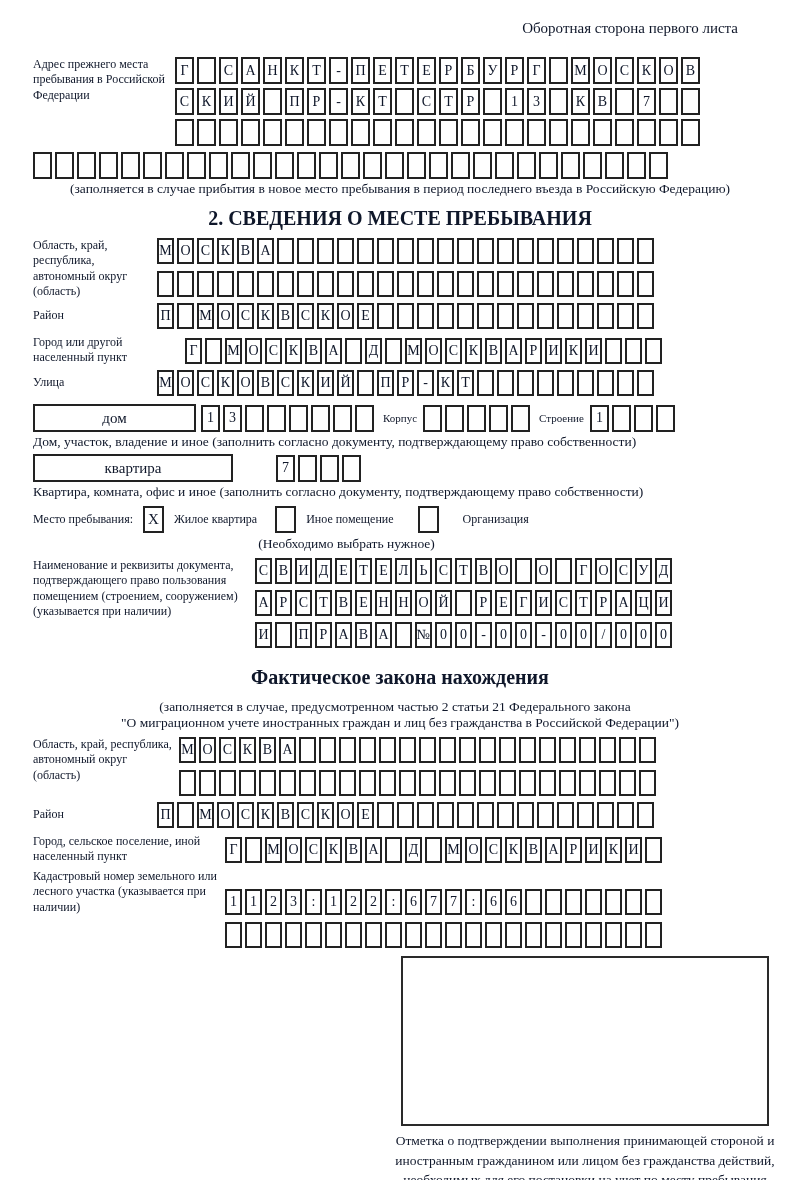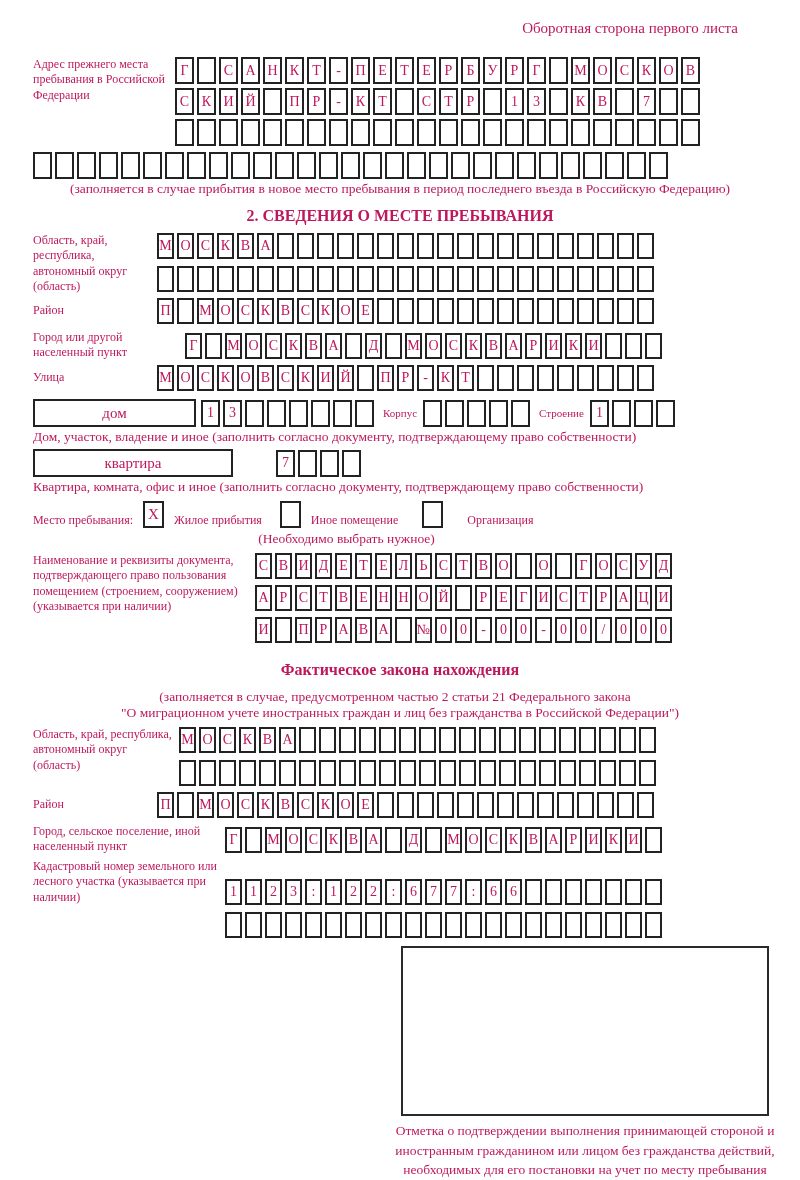--- a/index.html
+++ b/index.html
@@ -1,38 +1,38 @@
 <!DOCTYPE html>
 <html><head>
 <meta charset="utf-8">
 <style>
   * { box-sizing: border-box; margin: 0; padding: 0; }
   html, body { background: #e8e8e8; }
   .page {
     width: 800px; height: 1180px; margin: 0 auto; background: #ffffff;
-    font-family: "Liberation Serif", "DejaVu Serif", serif; color: #be185d;
+    font-family: "Liberation Serif", "DejaVu Serif", serif; color: #0f172a;
     padding: 20px 0 0 33px; overflow: hidden; position: relative;
   }
   .header-note { text-align: right; font-size: 15px; margin: 0 62px 20px 0; }
 
   .frow { display: flex; align-items: flex-start; }
   .lbl { font-size: 12px; line-height: 1.28; }
 
   .cellrow { display: flex; margin-bottom: 4px; }
   .cell {
     display: inline-flex; align-items: center; justify-content: center;
     border: 2px solid #222; background: #fff; font-size: 14px; line-height: 1;
   }
   .lg .cell { width: 19px; height: 27px; margin-right: 3px; }
   .md .cell { width: 17px; height: 26px; margin-right: 3px; }
 
   .caption { font-size: 13.5px; font-family: Liberation Serif, serif; }
   .center { text-align: center; }
 
-  .sec-title { font-size: 16px; font-weight: bold; text-align: center; margin: 10px 0 8px 0; padding-right: 33px; }
+  .sec-title { font-size: 20px; font-weight: bold; text-align: center; margin: 10px 0 8px 0; padding-right: 33px; }
 
   .widebox {
     border: 2px solid #222; height: 28px; display: inline-flex;
     align-items: center; justify-content: center; font-size: 15px;
   }
   .inline-lbl { font-size: 11px; margin: 4px 6px 0 6px; white-space: nowrap; }
 
   .checkbox {
     width: 21px; height: 27px; border: 2px solid #222; display: inline-flex;
     align-items: center; justify-content: center; font-size: 15px; flex: none;
@@ -356,24 +356,24 @@
     <div class="widebox" style="width:200px; margin-right:5px;">квартира</div>
     <div class="cellrow lg" style="margin-bottom:0;">
         <span class="cell">7</span>
         <span class="cell"></span>
         <span class="cell"></span>
         <span class="cell"></span>
       </div>
   </div>
   <div class="caption mb6">Квартира, комната, офис и иное (заполнить согласно документу, подтверждающему право собственности)</div>
 
-  <div class="frow" style="align-items:flex-end; gap:10px;">
+  <div class="frow" style="align-items:center; gap:10px;">
     <span class="lbl">Место пребывания:</span>
     <span class="checkbox">X</span>
-    <span class="lbl">Жилое прибытия</span>
+    <span class="lbl">Жилое квартира</span>
     <span class="checkbox" style="margin-left:8px;"></span>
     <span class="lbl">Иное помещение</span>
     <span class="checkbox" style="margin-left:14px;"></span>
     <span class="lbl" style="margin-left:14px;">Организация</span>
   </div>
   <div class="caption center mb6" style="padding-right:140px; margin-top:3px;">(Необходимо выбрать нужное)</div>
 
   <div class="frow mb6">
     <div class="lbl" style="width:214px; margin-right:8px;">Наименование и реквизиты документа, подтверждающего право пользования помещением (строением, сооружением) (указывается при наличии)</div>
     <div>

